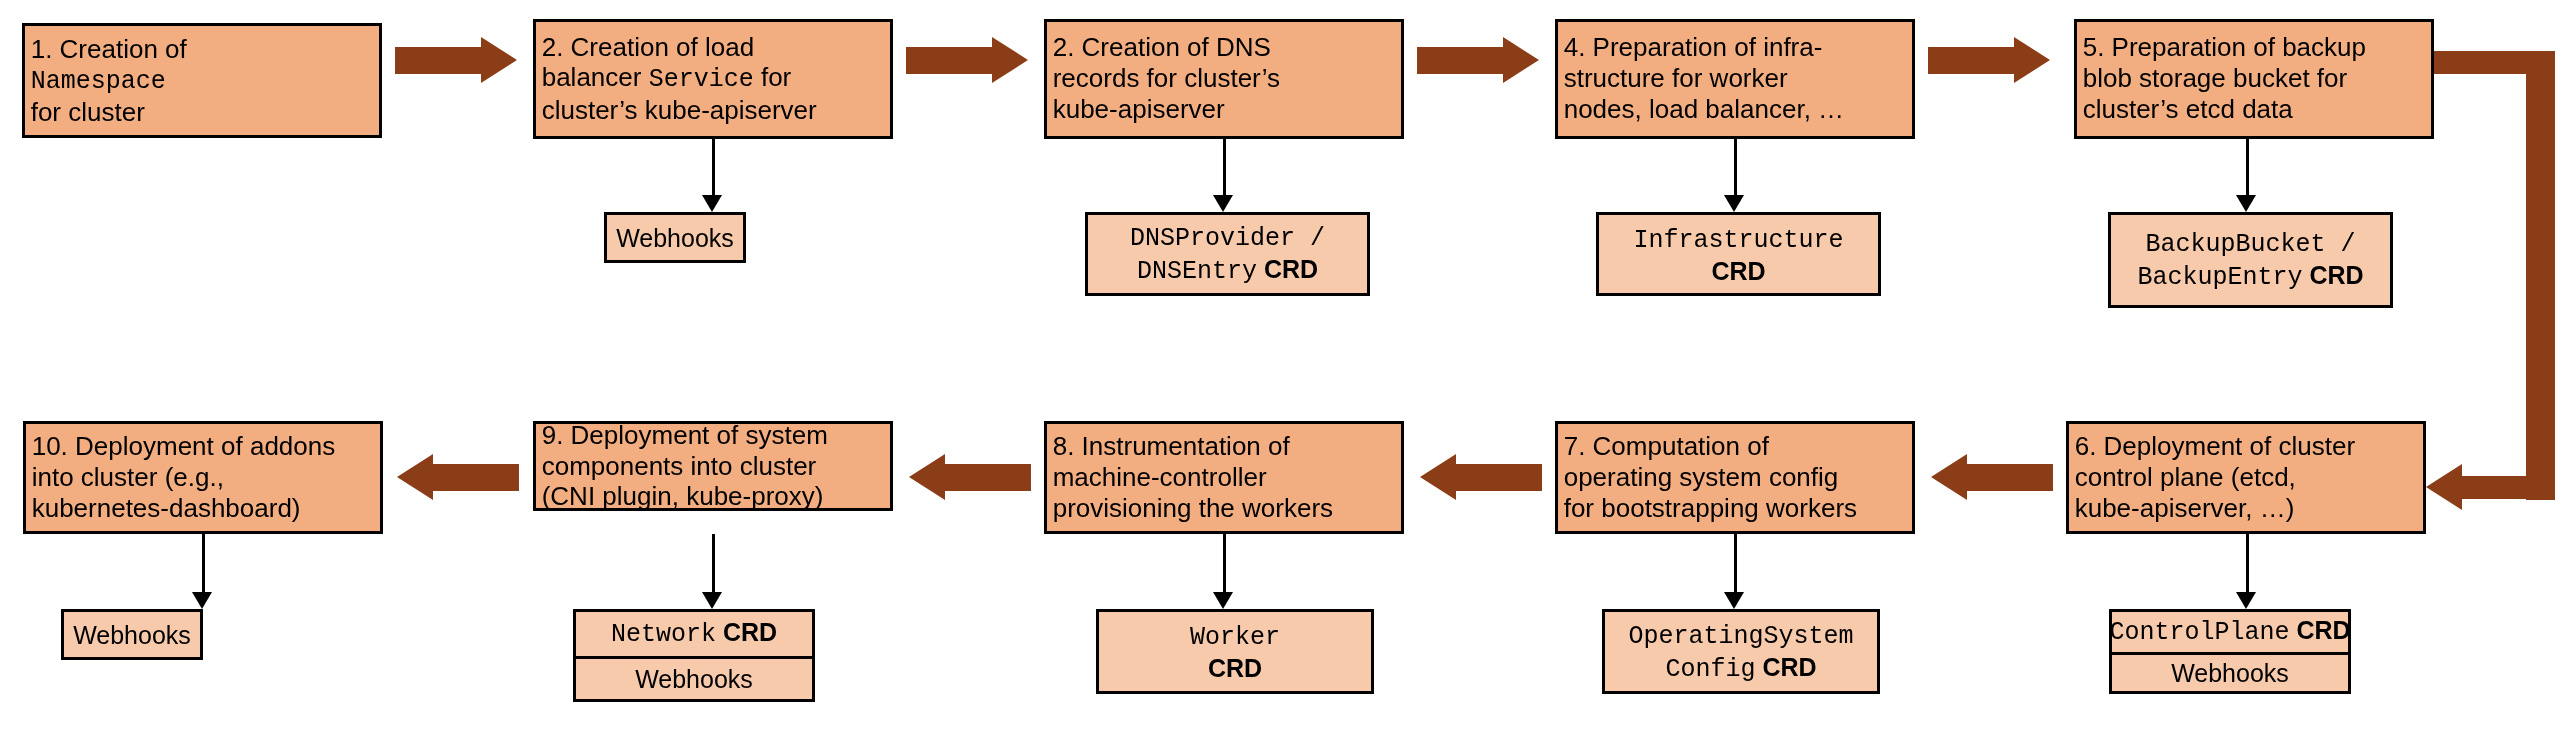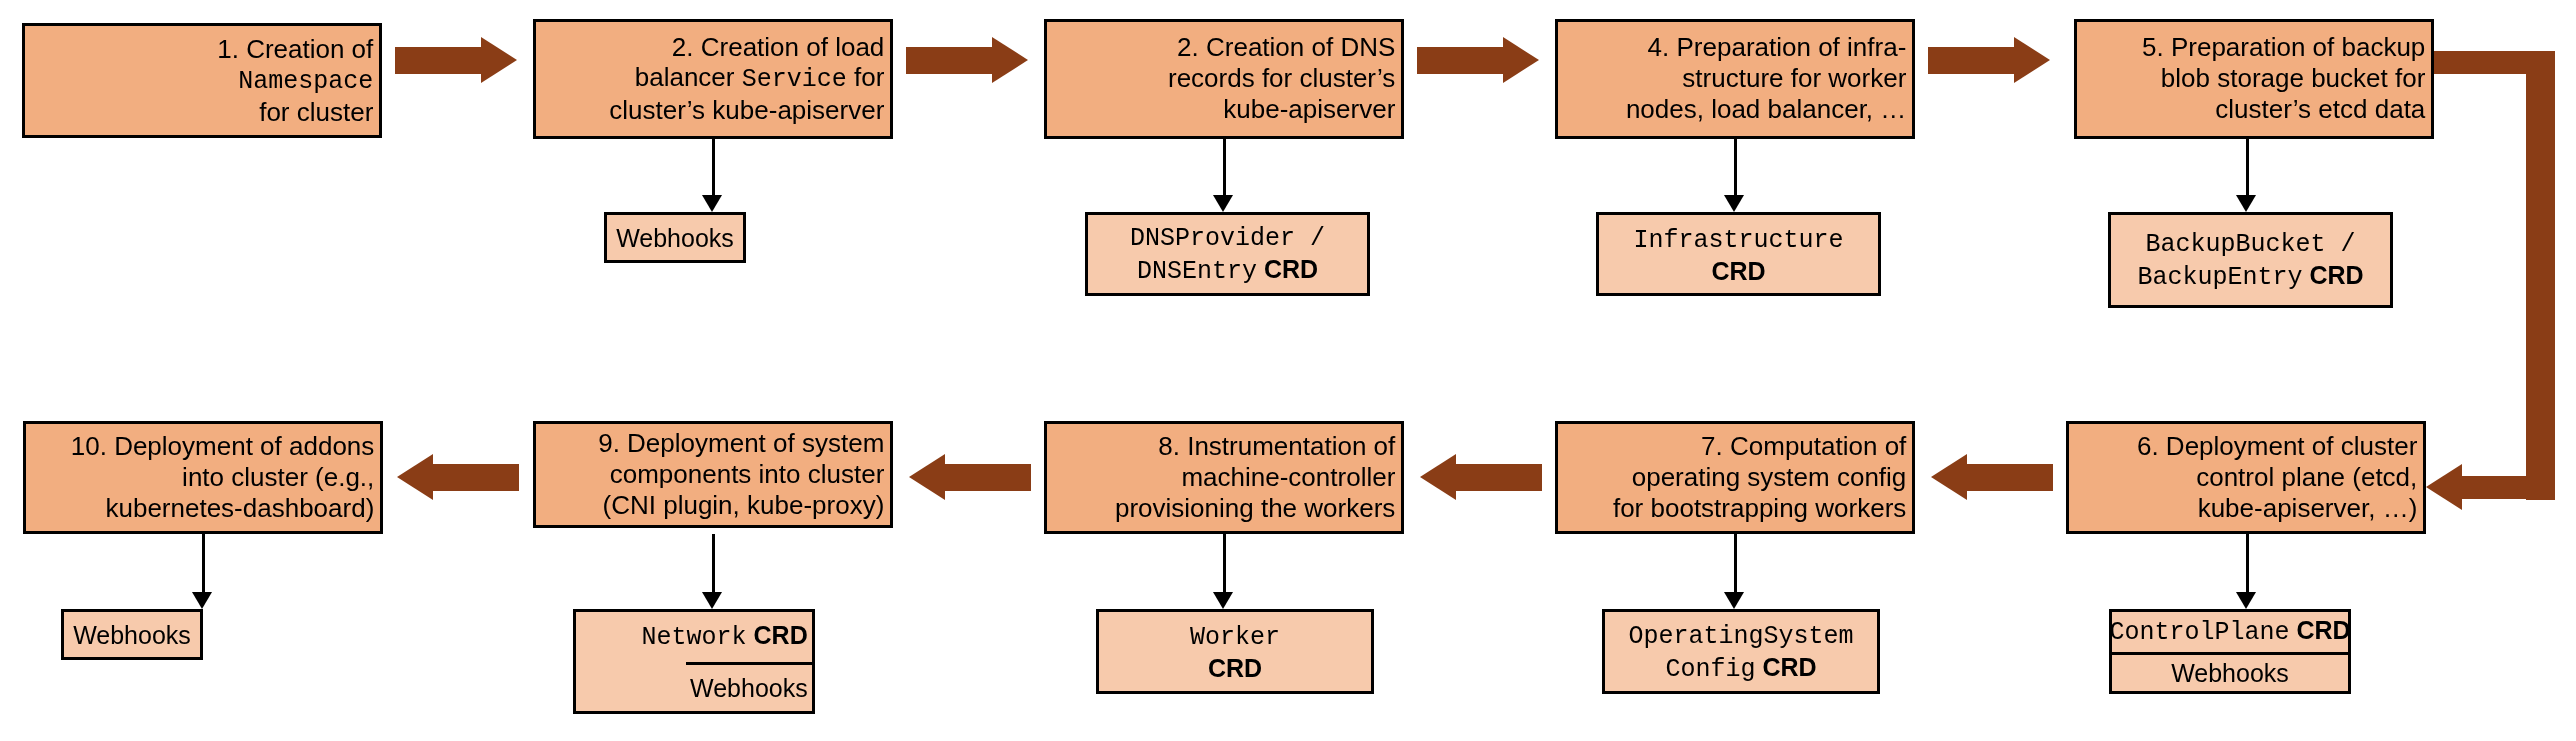--- a/index.html
+++ b/index.html
@@ -7,21 +7,21 @@
        font-family:"Liberation Sans","DejaVu Sans",sans-serif;}
   .canvas{position:absolute;left:0;top:0;width:2576px;height:742px;}
 
   
   .step{
     position:absolute;
     box-sizing:border-box;
     background:#F2AE80;
     border:3.6px solid #000000;
     display:flex;align-items:center;justify-content:center;
-    text-align:right;
+    text-align:left;
     font-size:26px;
     line-height:1.18;
     color:#000000;
     padding:1.4px 5.7px;
   }
   .step .txt{display:block;width:100%;}
   .mono{font-family:"Liberation Mono","DejaVu Sans Mono",monospace;font-size:25px;}
 
   
   .artifact{
@@ -258,32 +258,32 @@
         <span class="bold">CRD</span>
       </span>
     </div>
   </div>
 
   <div class="harrow left" style="left:909px;top:454px;width:122px;height:47px;">
     <div class="shaft"></div>
     <div class="head"></div>
   </div>
 
-  <div class="step" style="left:533px;top:421px;width:360px;height:107px;">
+  <div class="step" style="left:533px;top:421px;width:360px;height:90px;">
     <span class="txt">
       <span>9. Deployment of system</span><br>
       <span>components into cluster</span><br>
       <span>(CNI plugin, kube-proxy)</span>
     </span>
   </div>
   <div class="vconn" style="left:700px;top:534px;width:26px;height:75px;">
     <div class="stem"></div>
     <div class="head"></div>
   </div>
-  <div class="artifact" style="left:573px;top:609px;width:242px;height:105px;align-items:flex-end;">
+  <div class="artifact" style="left:573px;top:609px;width:242px;height:93px;">
     <div class="cell">
       <span>
         <span class="mono">Network</span><span class="bold">&nbsp;</span><span class="bold">CRD</span>
       </span>
     </div>
     <div class="cell divider">
       <span>Webhooks</span>
     </div>
   </div>
 

